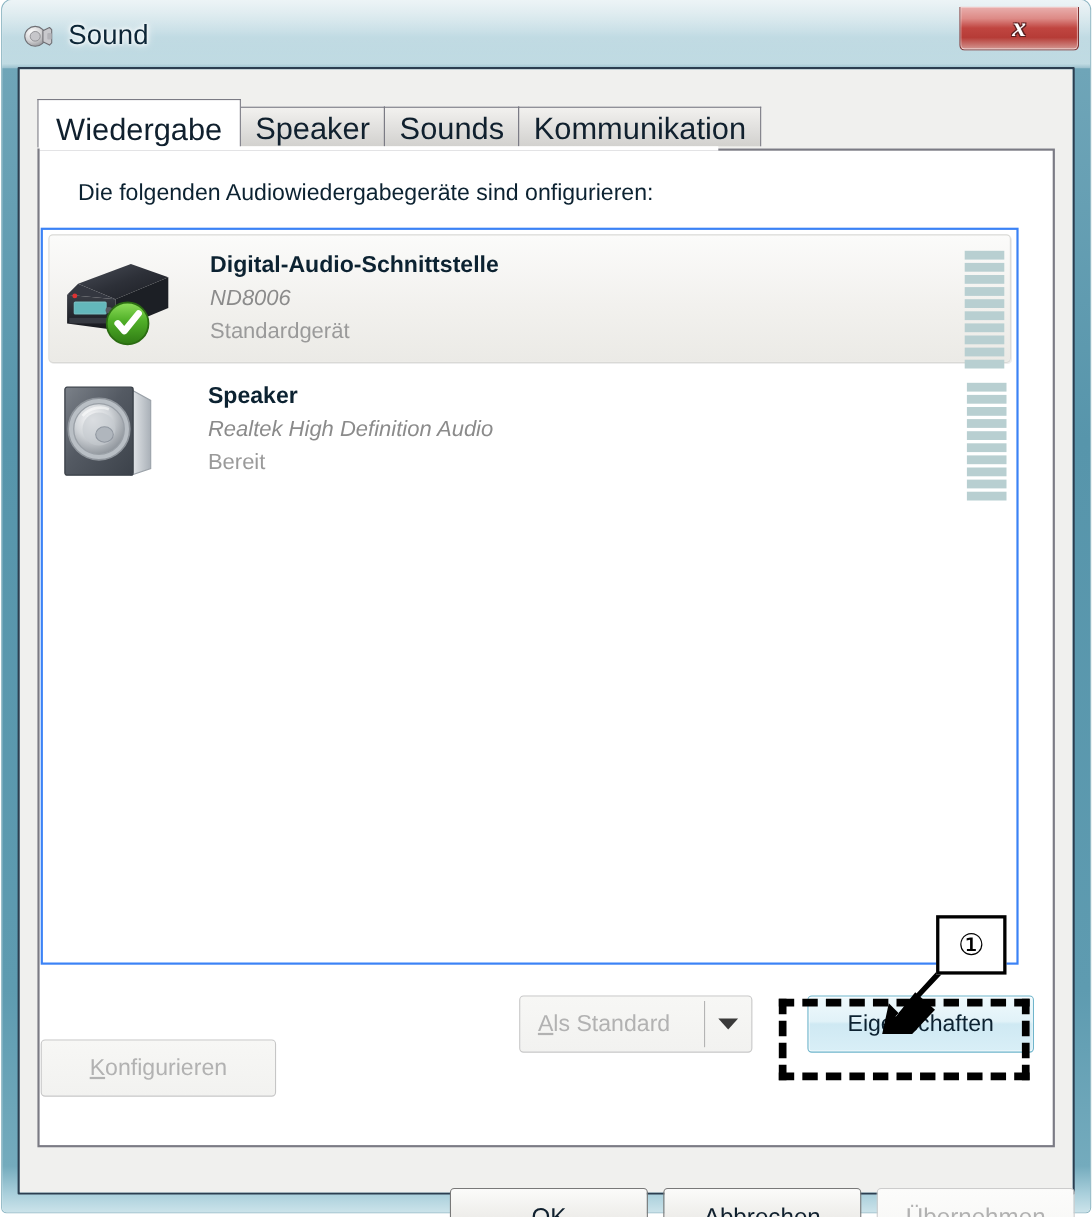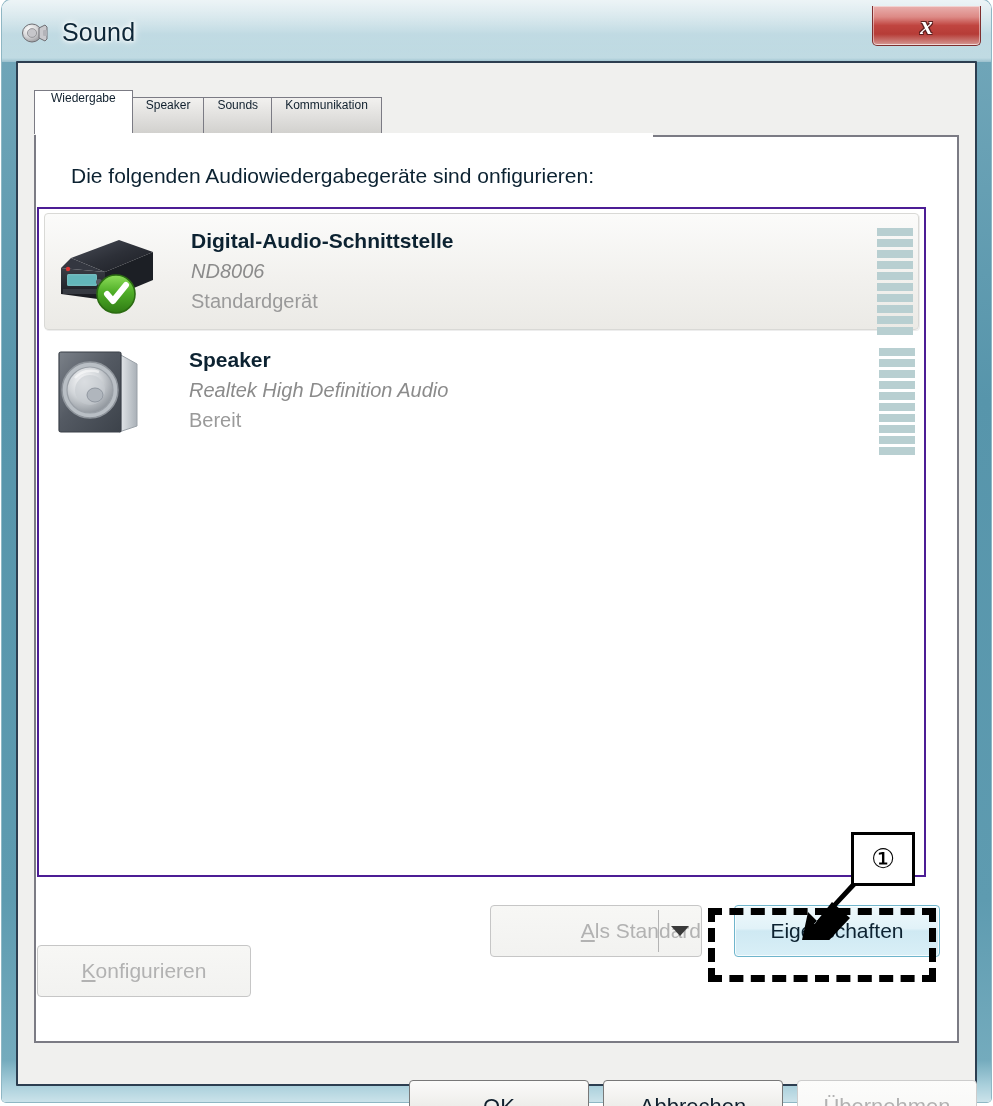--- a/index.html
+++ b/index.html
@@ -111,23 +111,23 @@
     height: 41px;
     display: flex;
     align-items: flex-end;
   }
   .tab {
     height: 36px;
     box-sizing: border-box;
     border: 1px solid #7b7b84;
     border-bottom: none;
     background: linear-gradient(to bottom, #f2f1ef, #dedddb 62%, #d2d1ce);
-    display: flex; align-items: flex-start; justify-content: center;
+    display: flex; align-items: flex-end; justify-content: center;
     padding: 0 13px;
-    font-size: 12px;
+    font-size: 28px;
     color: #10202e;
     margin-left: -1px;
     position: relative;
     z-index: 1;
   }
   .tab:first-child { margin-left: 0; }
   .tab.active {
     height: 44px;
     background: #ffffff;
     border-color: #7b7b84;
@@ -160,21 +160,21 @@
     left: 35px; top: 27px;
     font-size: 21px;
     color: #0c2231;
     white-space: nowrap;
   }
 
   #devicelist {
     position: absolute;
     left: 1px; top: 70px;
     width: 889px; height: 670px;
-    border: 2px solid #4c1d95;
+    border: 2px solid #3b82f6;
     background: #ffffff;
     box-sizing: border-box;
     overflow: hidden;
   }
 
   .device-row {
     position: relative;
     height: 118px;
     box-sizing: border-box;
   }
@@ -253,24 +253,23 @@
 
   #btn-konfigurieren {
     position: absolute;
     left: 1px; top: 808px;
     width: 214px; height: 52px;
   }
   #btn-standard {
     position: absolute;
     left: 436px; top: 768px;
     width: 212px; height: 52px;
-    justify-content: flex-end;
+    justify-content: flex-start;
     padding-left: 16px;
     position: absolute;
-    margin-left: 18px;
   }
   #btn-standard-split {
     position: absolute;
     right: 0; top: 4px;
     bottom: 4px;
     width: 42px;
     border-left: 1px solid #b4b4b4;
     display: flex; align-items: center; justify-content: center;
   }
   .caret-down {

